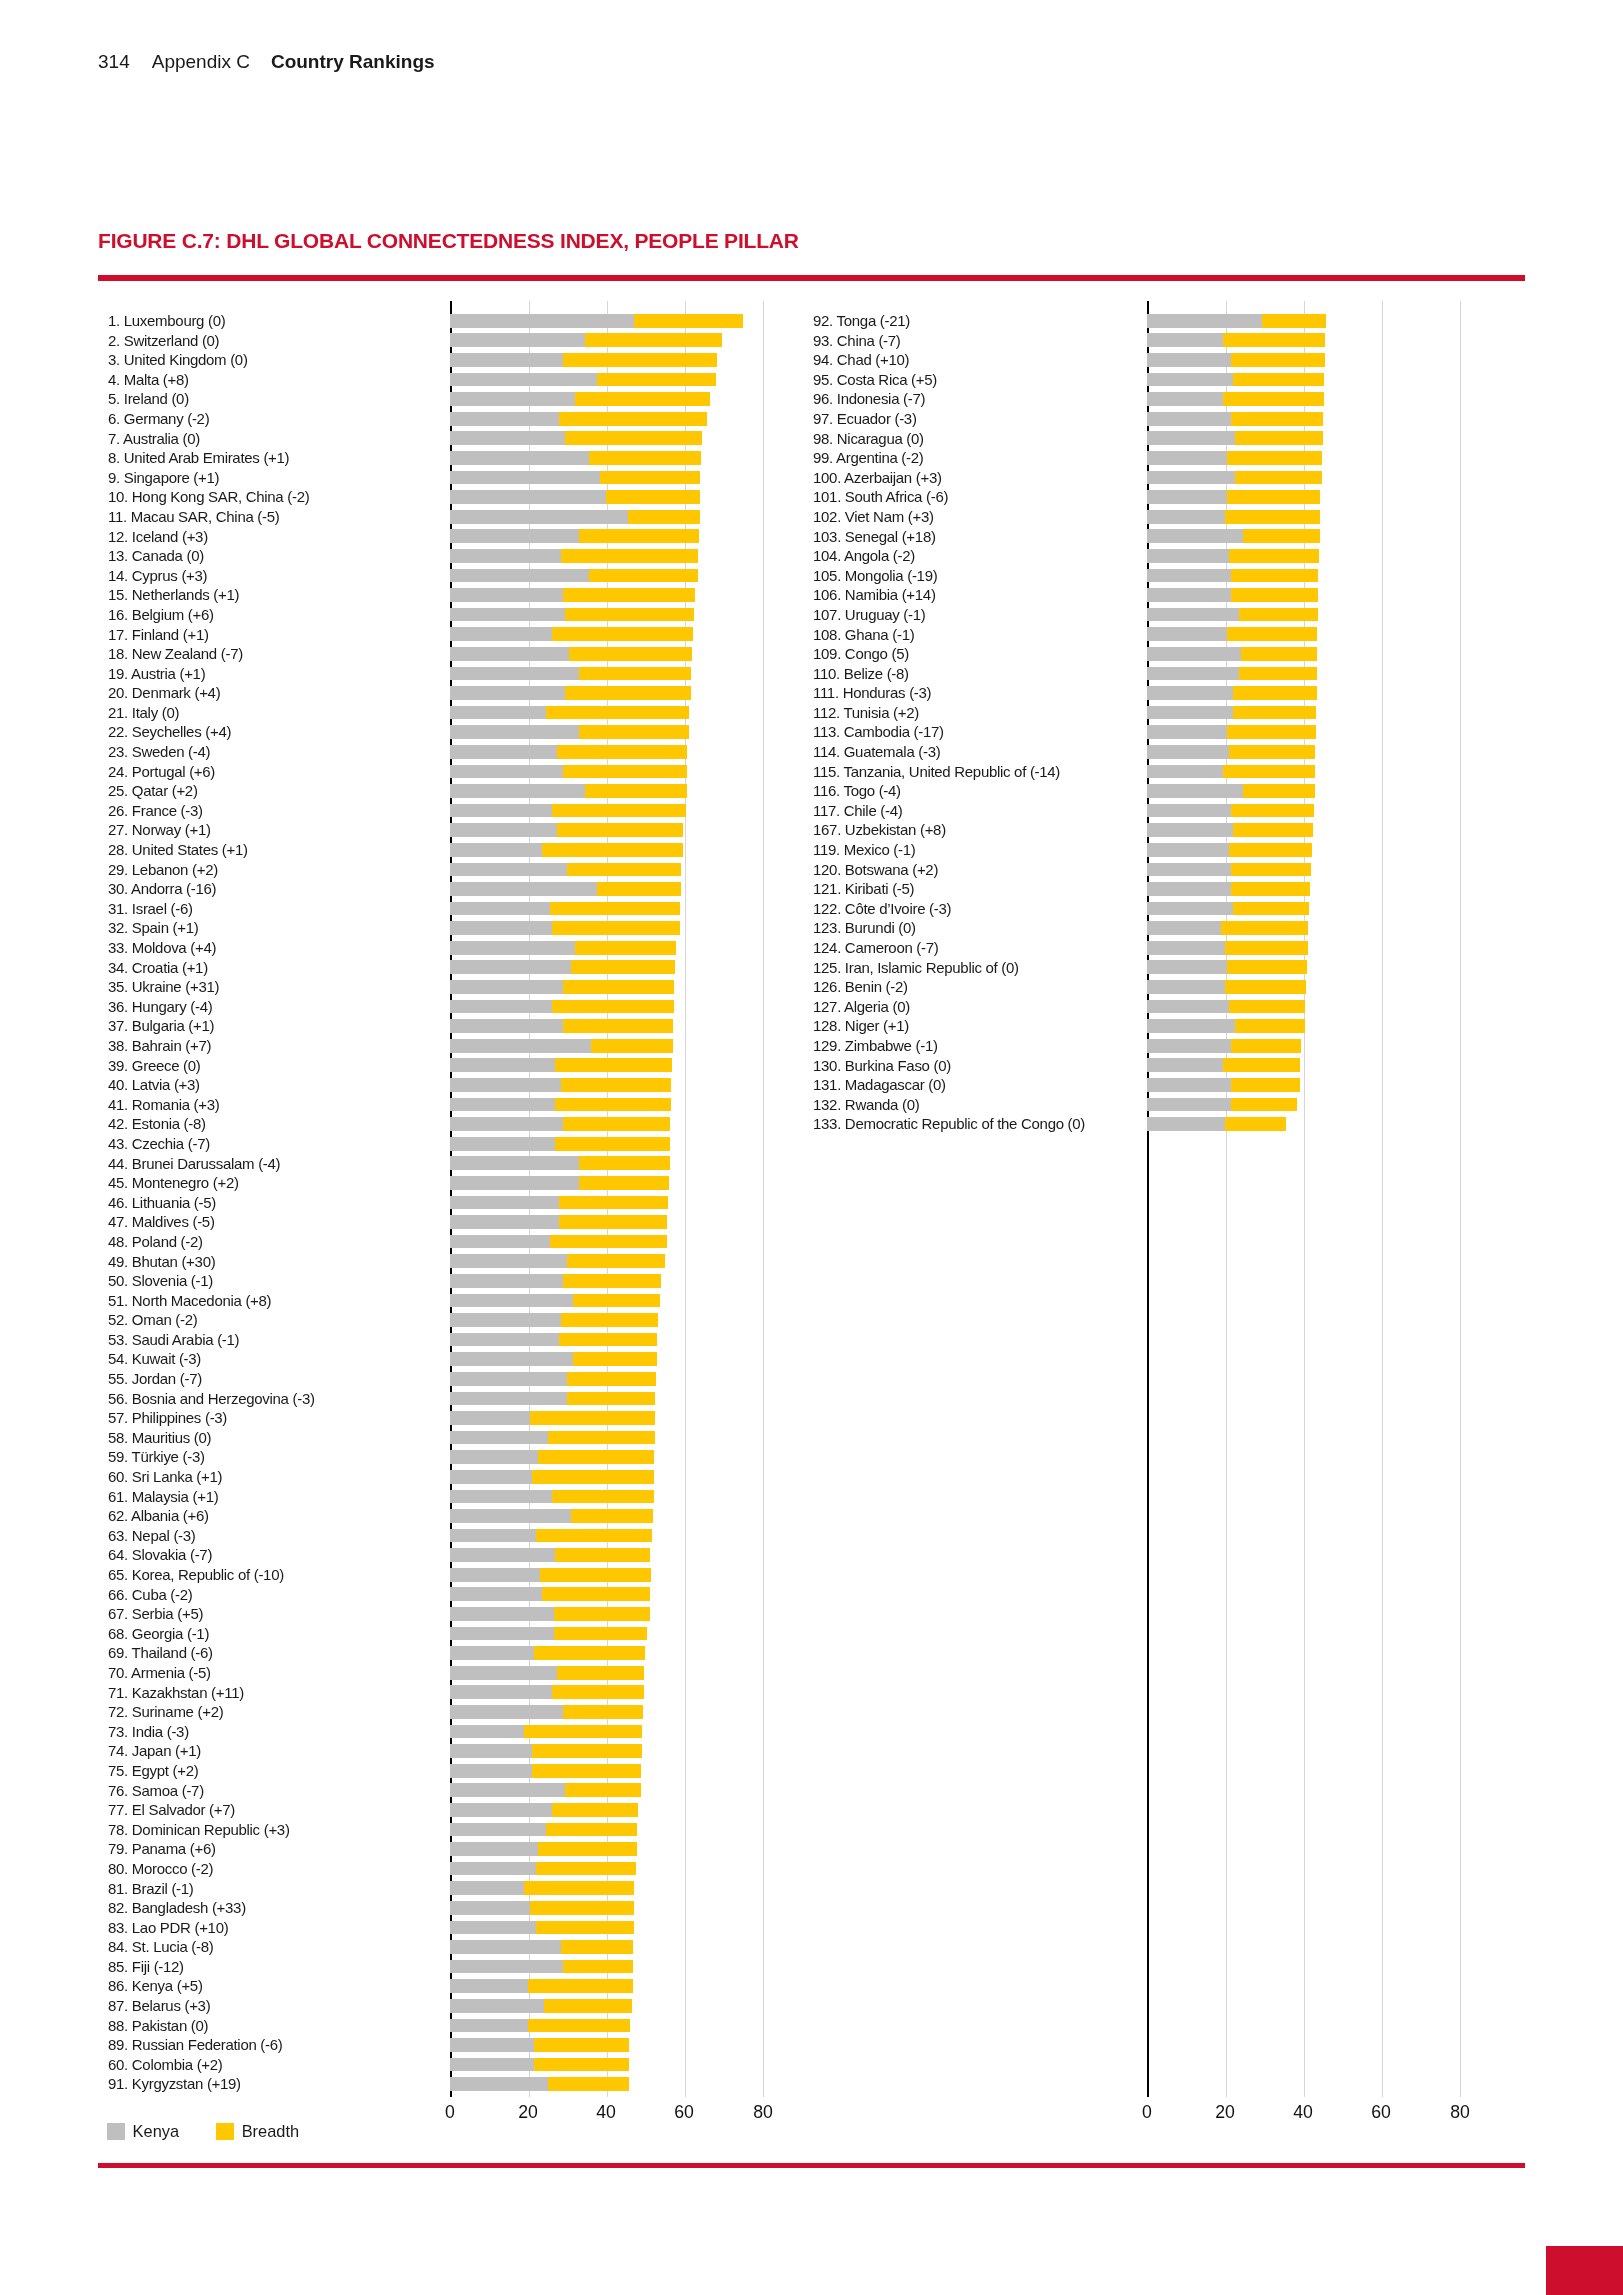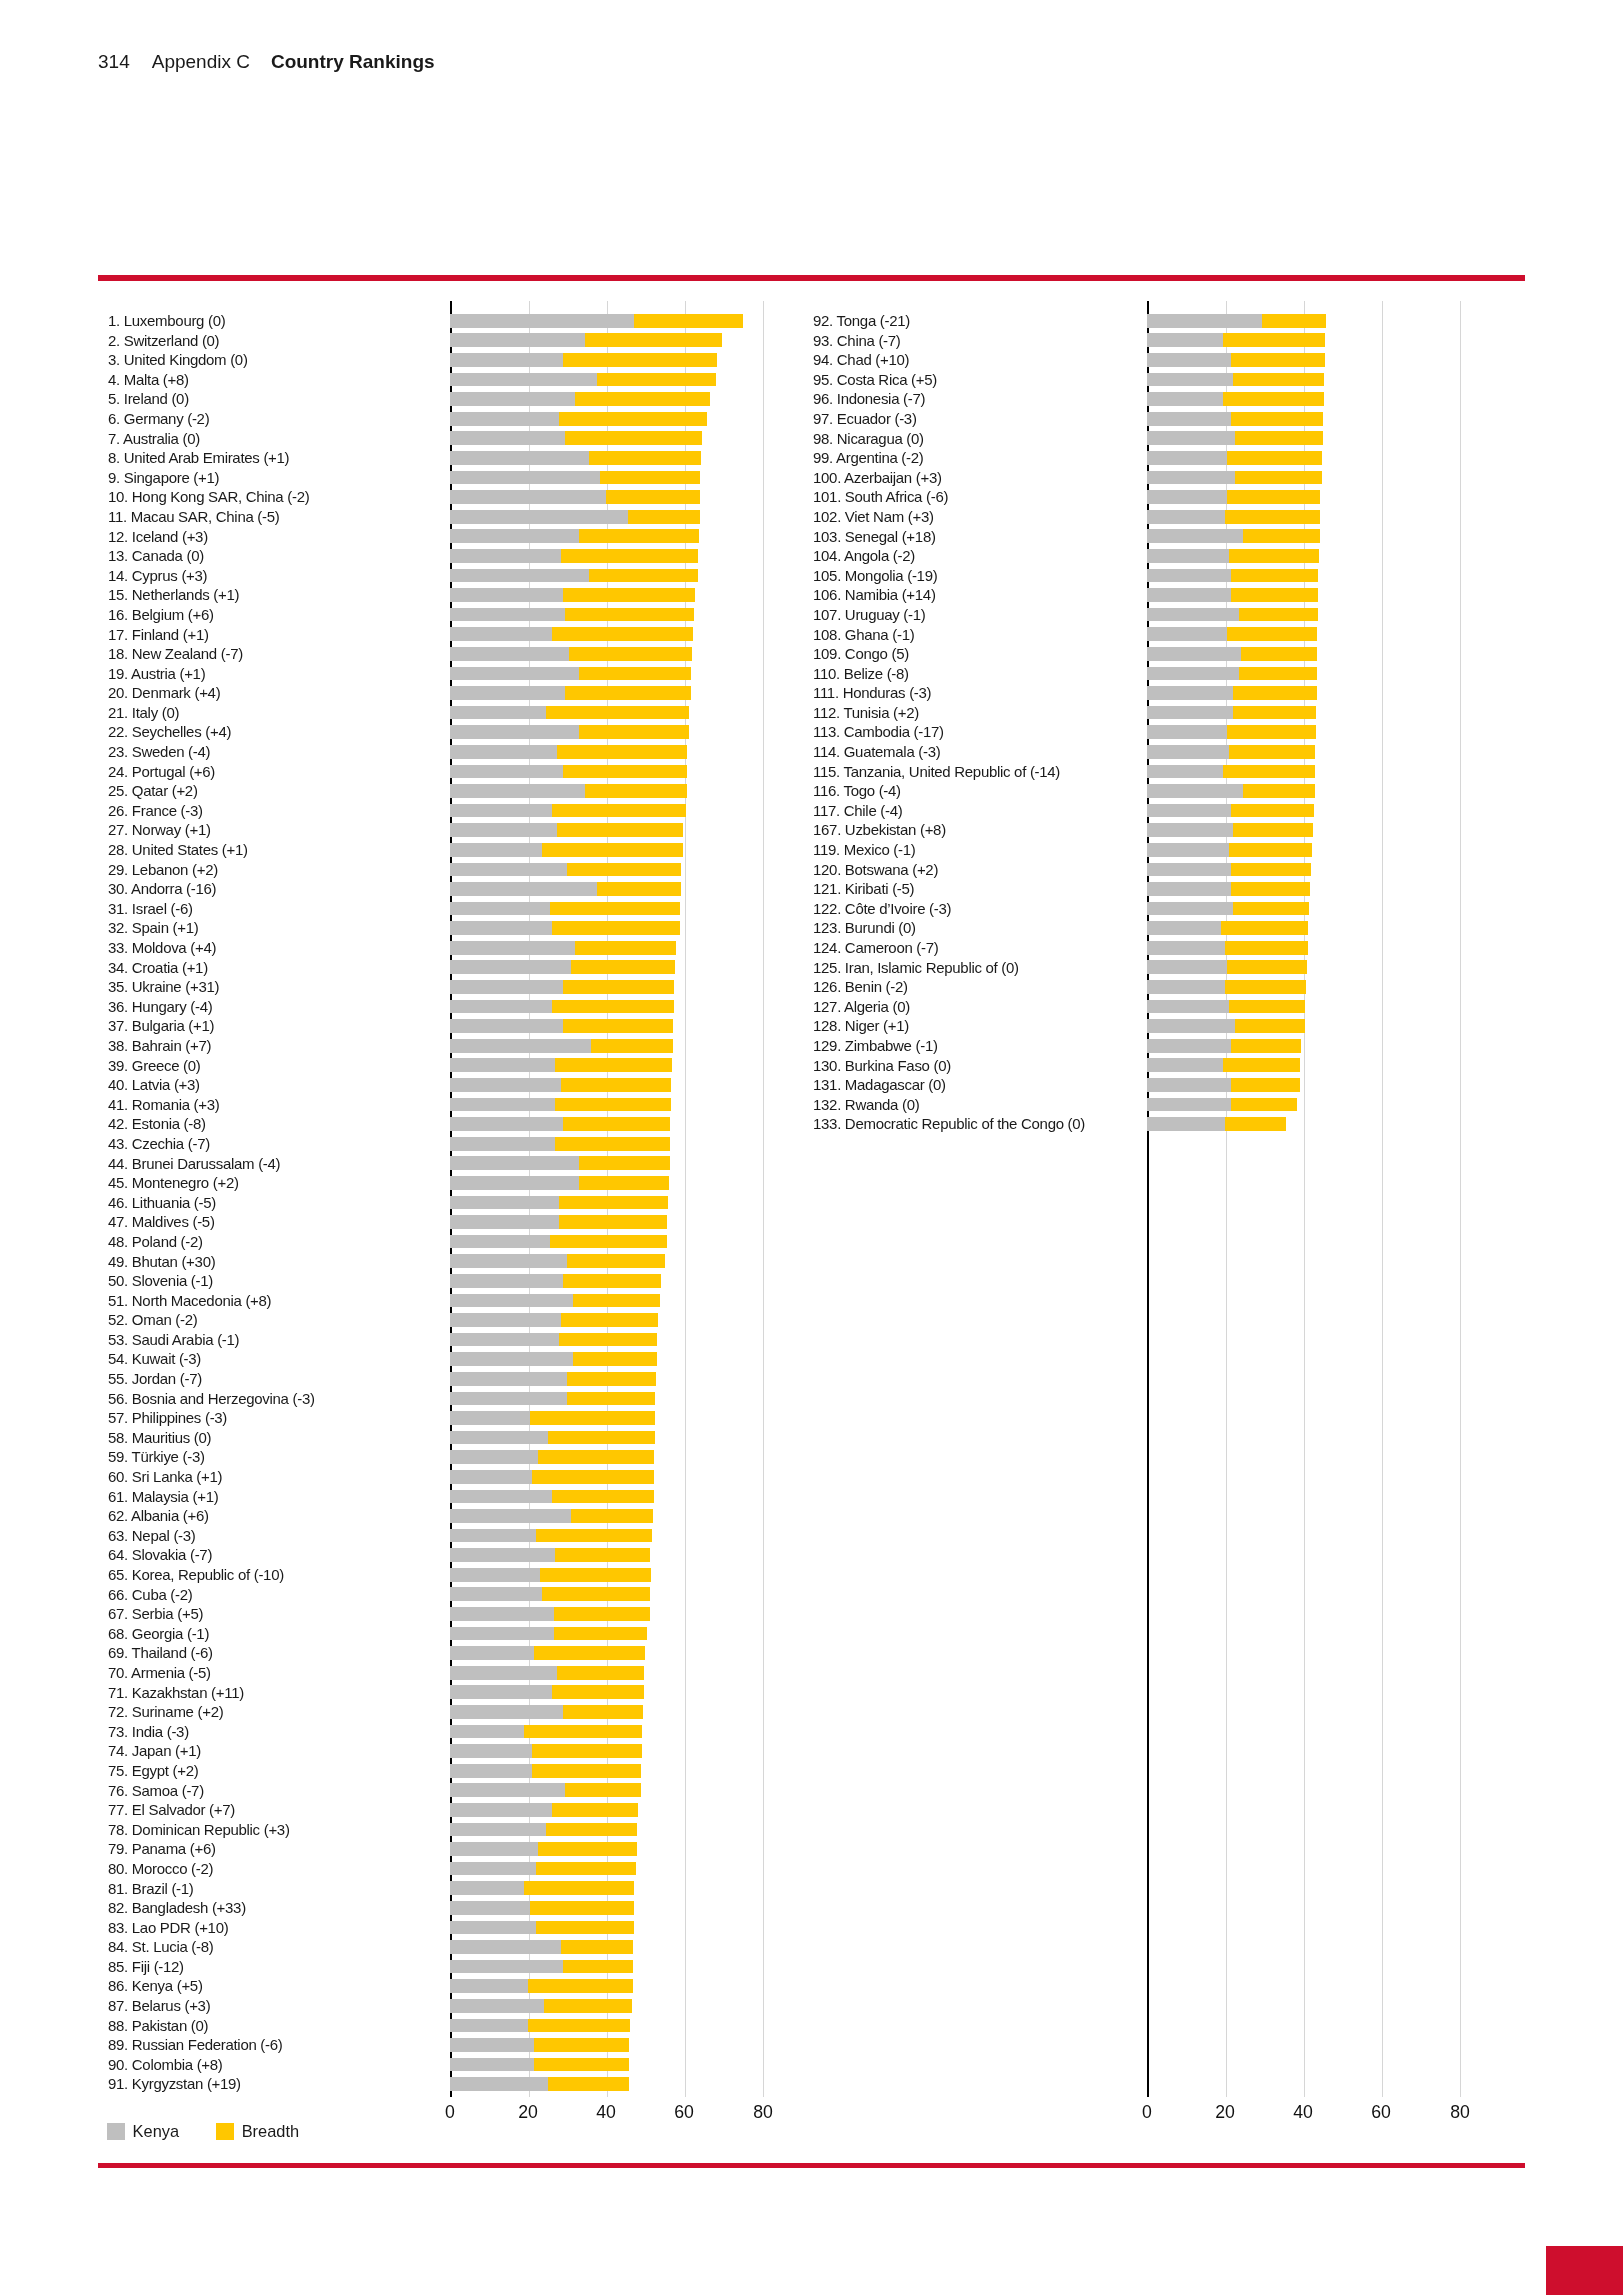--- a/index.html
+++ b/index.html
@@ -53,20 +53,21 @@
 </style>
 </head>
 <body>
 
 <div id="page">
 
   <div id="header">
     <span class="pgnum">314</span><span class="appendix">Appendix C</span><span class="section">Country Rankings</span>
   </div>
 
+  <div id="figure-title">FIGURE C.7: DHL GLOBAL CONNECTEDNESS INDEX, PEOPLE PILLAR</div>
   <div id="title-rule" class="rule"></div>
 
   <div id="panel-left" class="panel">
     <div class="plot-area"></div>
     <div class="rows">
         <div class="row">
     <span class="country-label">1. Luxembourg (0)</span>
     <span class="bar">
       <span class="seg-depth" style="width: 184px;"></span>
       <span class="seg-breadth" style="width: 109px;"></span>
@@ -682,21 +683,21 @@
     </span>
   </div>
         <div class="row">
     <span class="country-label">89. Russian Federation (-6)</span>
     <span class="bar">
       <span class="seg-depth" style="width: 84px;"></span>
       <span class="seg-breadth" style="width: 95px;"></span>
     </span>
   </div>
         <div class="row">
-    <span class="country-label">90. Colombia (+8)</span>
+    <span class="country-label">60. Colombia (+2)</span>
     <span class="bar">
       <span class="seg-depth" style="width: 84px;"></span>
       <span class="seg-breadth" style="width: 95px;"></span>
     </span>
   </div>
         <div class="row">
     <span class="country-label">91. Kyrgyzstan (+19)</span>
     <span class="bar">
       <span class="seg-depth" style="width: 98px;"></span>
       <span class="seg-breadth" style="width: 81px;"></span>

